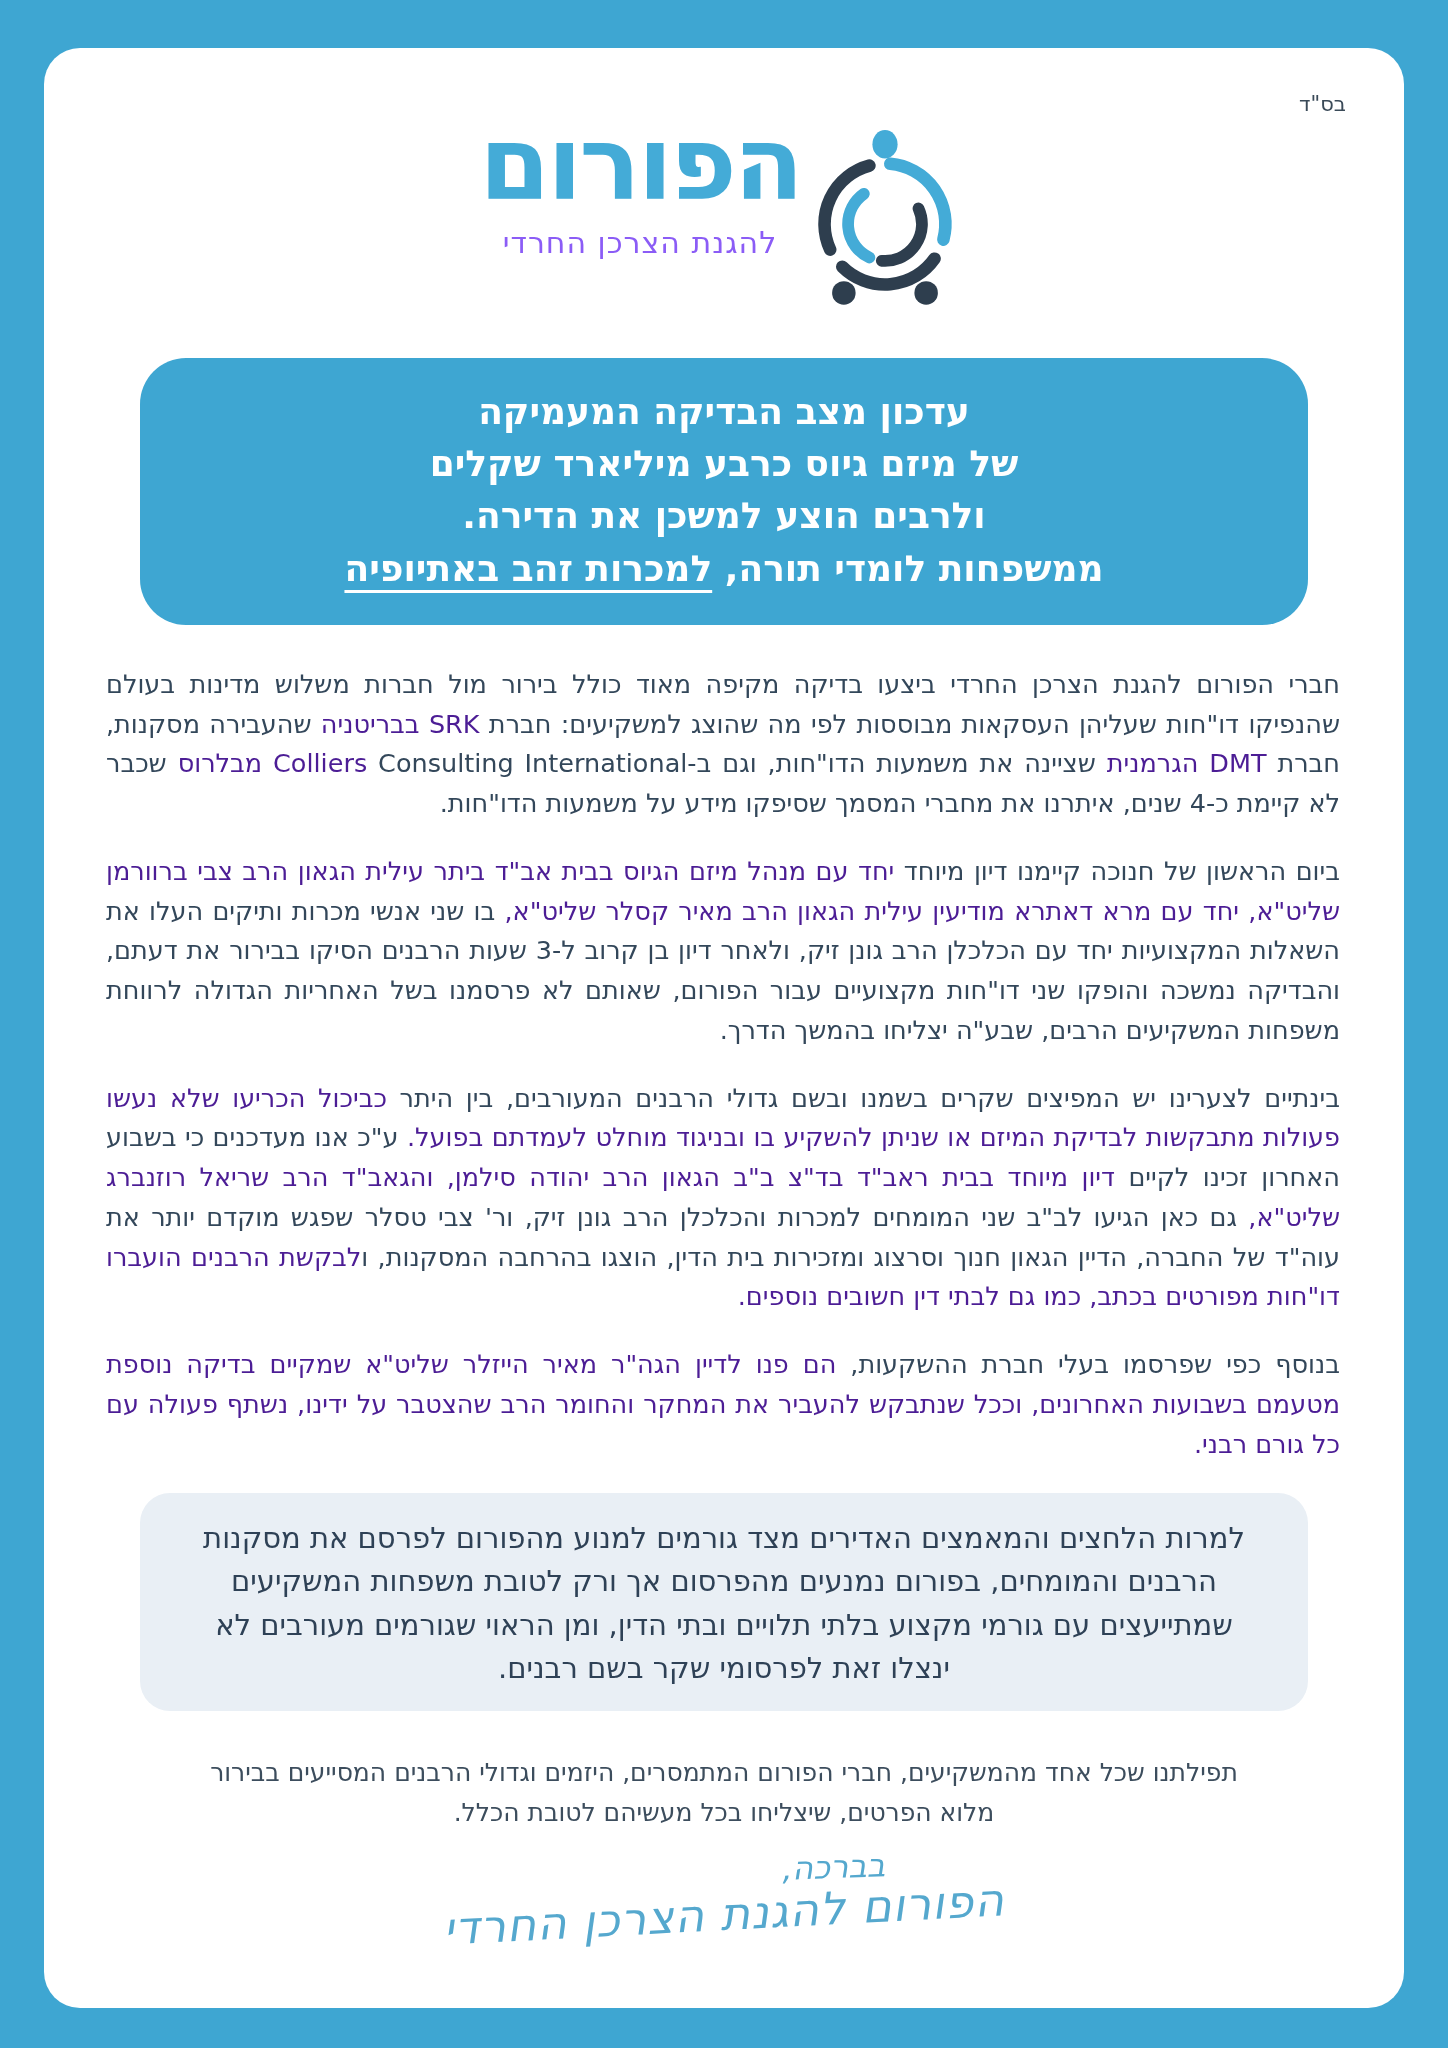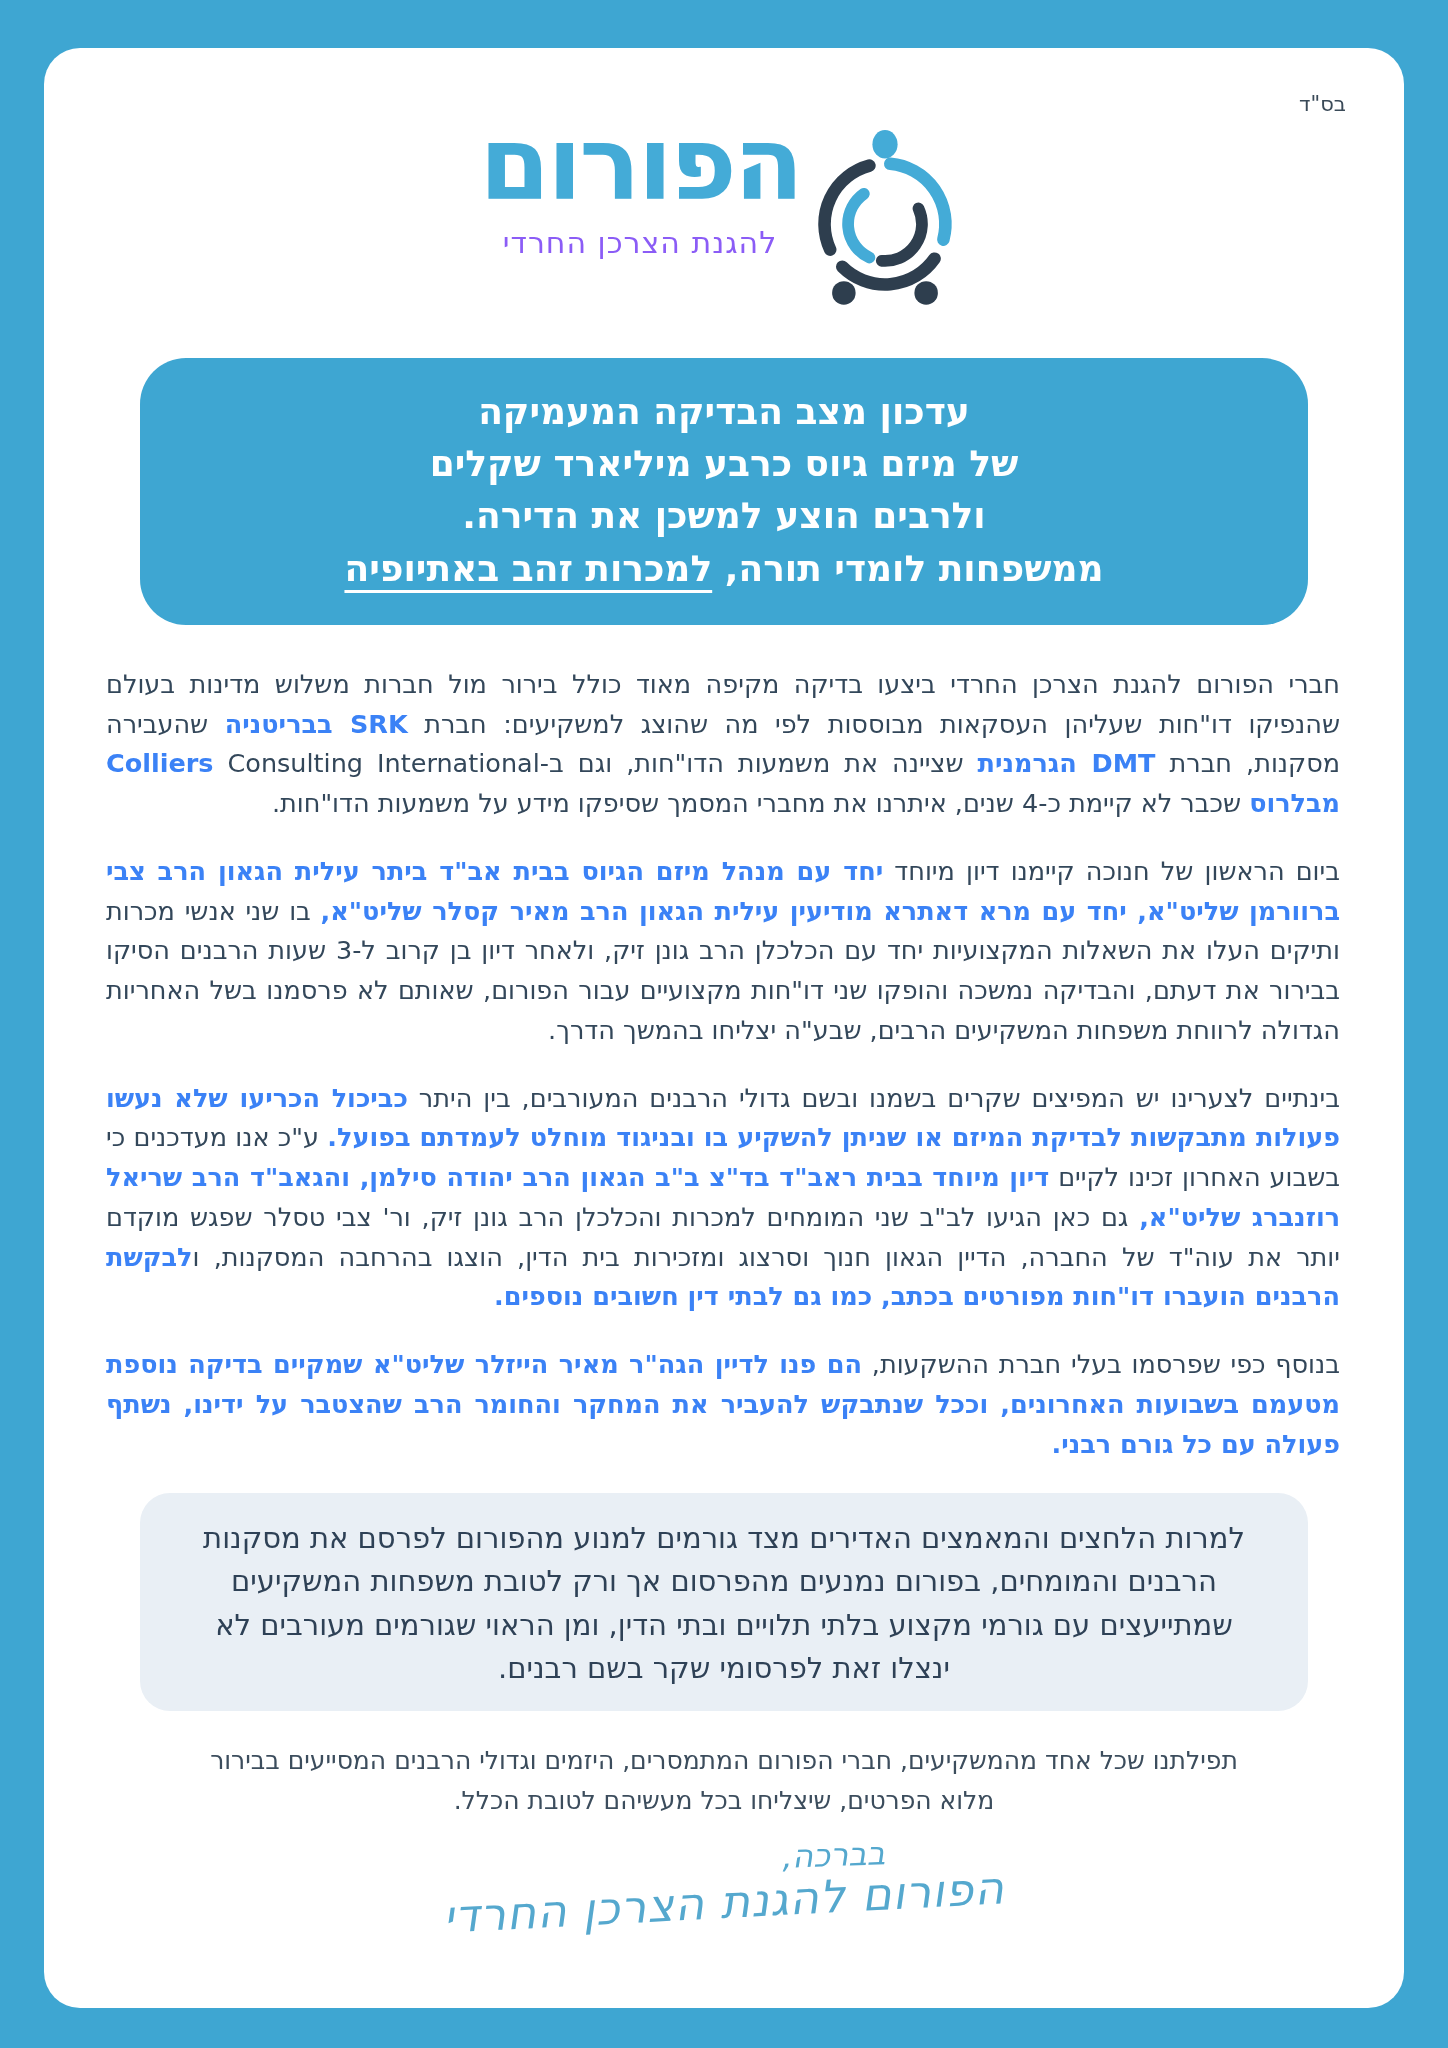--- a/index.html
+++ b/index.html
@@ -23,28 +23,28 @@
 
   .banner{
     width:1168px;margin:50px auto 0;background:#3EA6D2;border-radius:46px;
     padding:28px 12px 30px;box-sizing:border-box;color:#ffffff;text-align:center;
     font-weight:700;font-size:36px;line-height:1.45;
   }
   .banner .u{text-decoration:underline;text-underline-offset:9px;text-decoration-thickness:3px;}
 
   .content{padding:40px 64px 0 62px;}
   .body{font-size:25.5px;line-height:1.56;color:#33475A;text-align:justify;margin:0 0 28px;}
-  .body b{font-weight:700;color:#3b82f6;}
+  .body b{font-weight:400;color:#4c1d95;}
 
   .note-box{
     width:1168px;margin:8px auto 0;background:#E9EFF5;border-radius:30px;
     padding:24px 56px 20px;box-sizing:border-box;text-align:center;
     font-size:29px;font-weight:400;color:#2E4156;line-height:1.5;
   }
-  .closing{width:1060px;margin:30px auto 0;text-align:center;font-size:25px;line-height:1.62;color:#3C4D5D;}
+  .closing{width:1060px;margin:42px auto 0;text-align:center;font-size:25px;line-height:1.62;color:#3C4D5D;}
 
   .signature{margin-top:14px;text-align:center;color:#55A8CE;font-style:italic;}
   .sig-greeting{display:inline-block;font-size:32px;transform:translateX(110px) rotate(-2deg);}
   .sig-name{font-size:45px;transform:rotate(-3deg);margin-top:2px;letter-spacing:1px;}
 </style>
 </head>
 <body>
 
 <div class="page">
   <div class="card">

